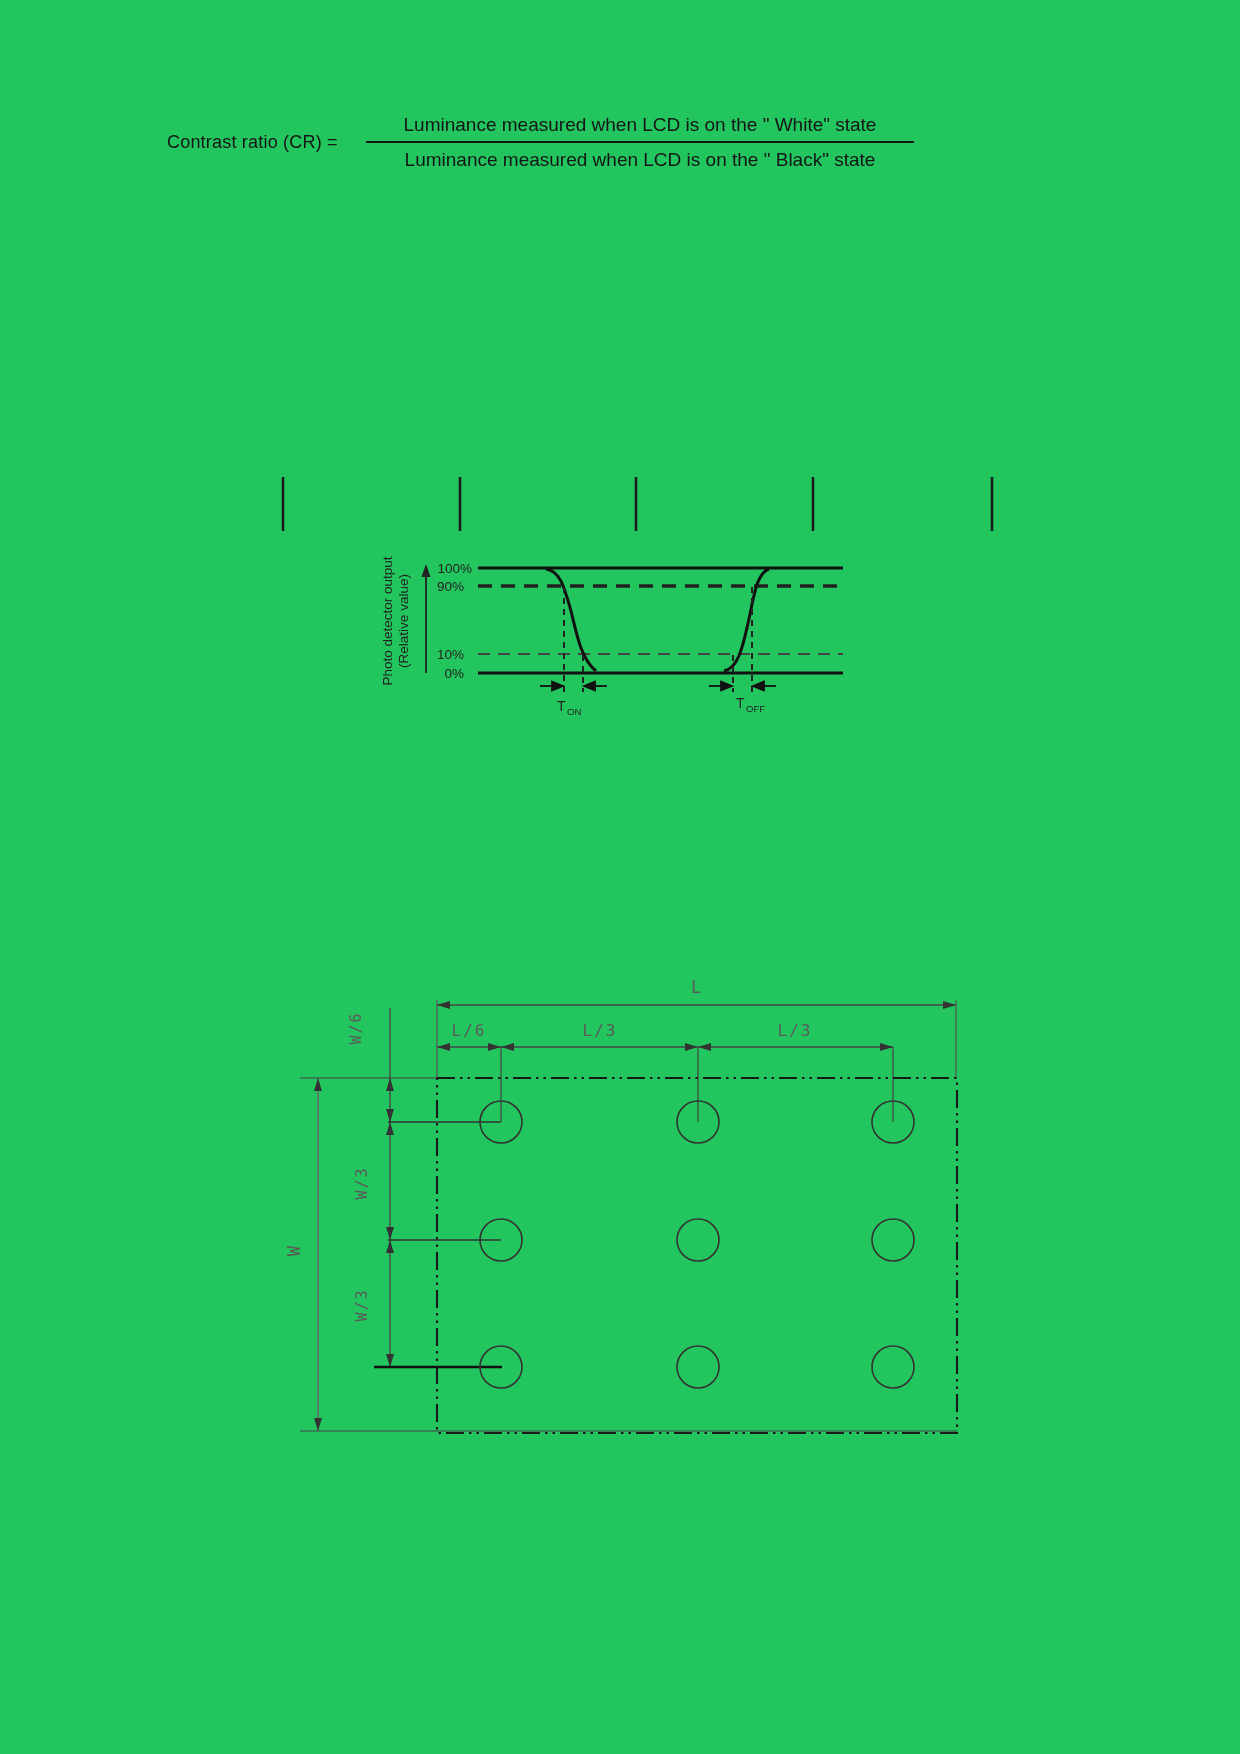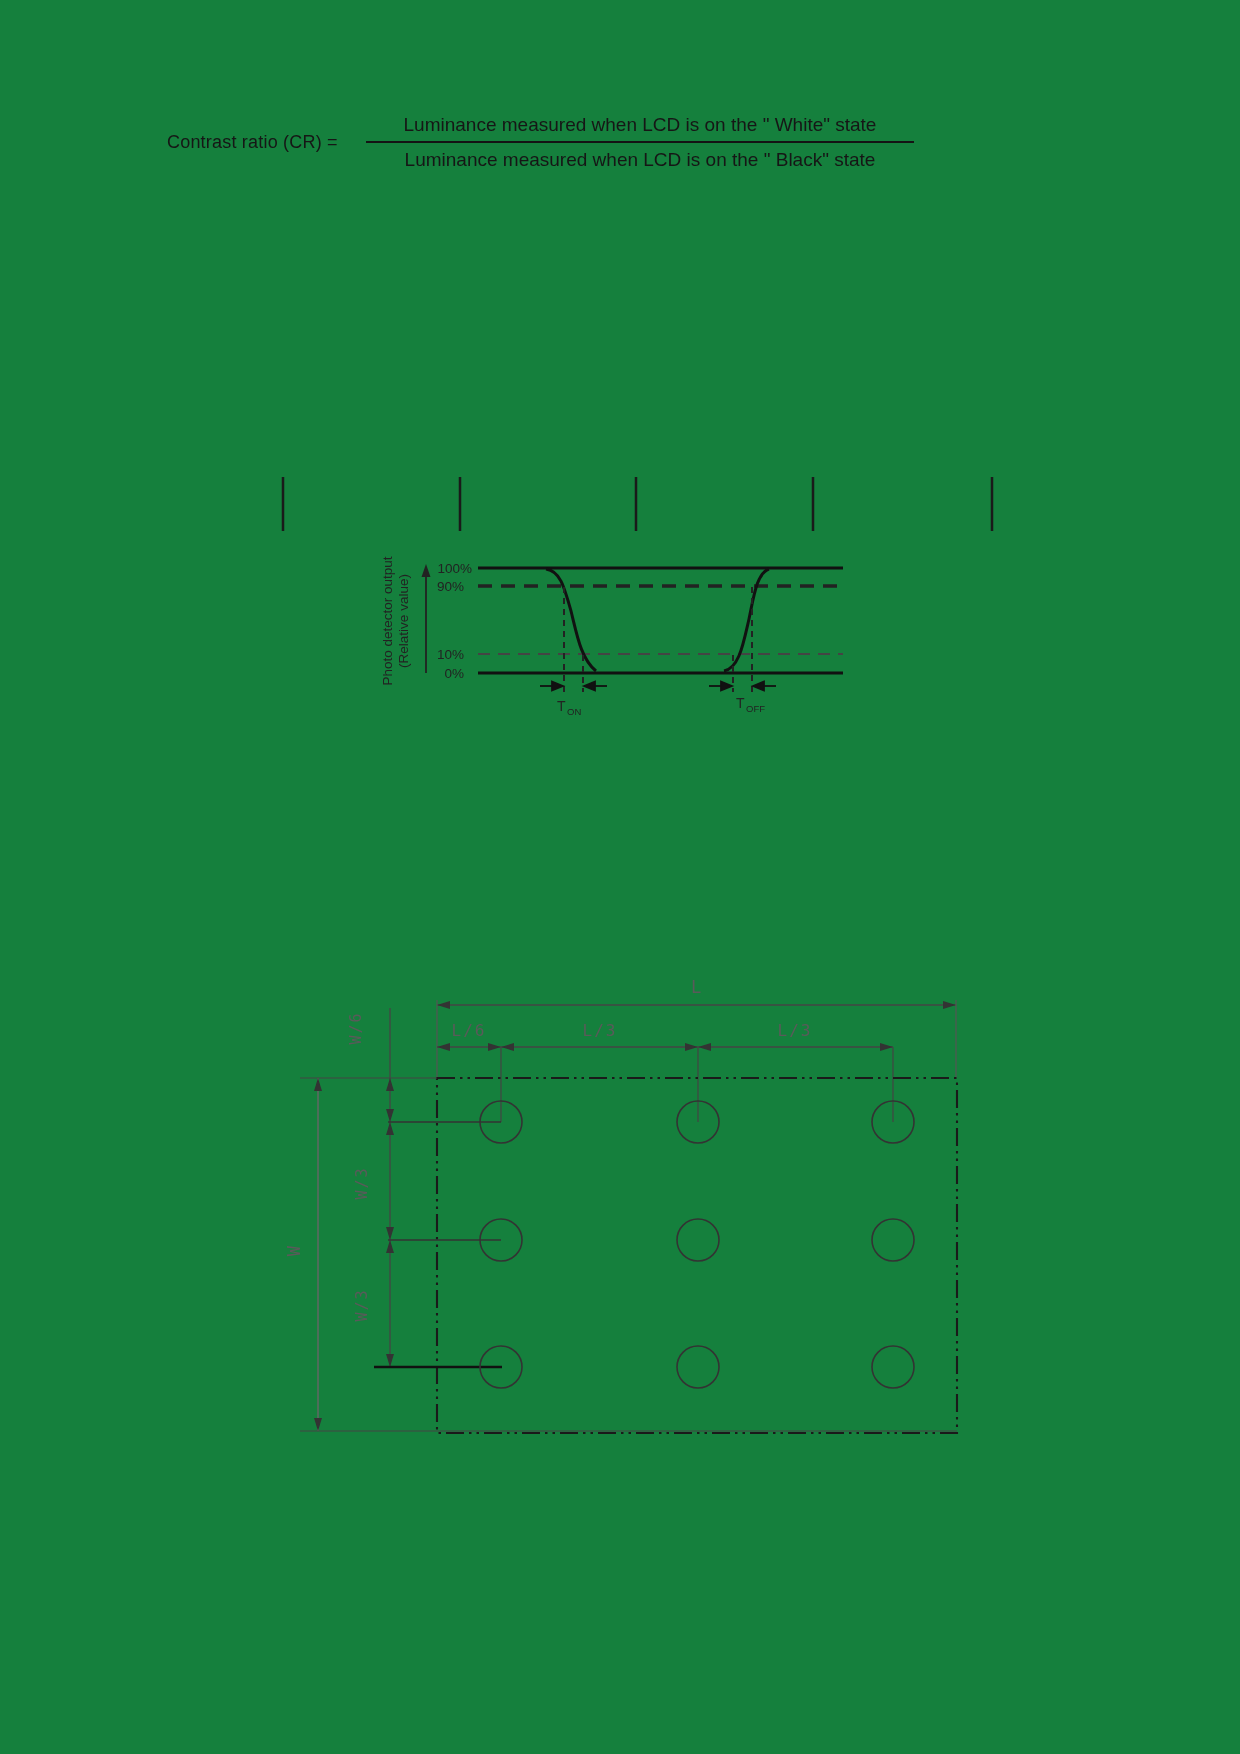--- a/index.html
+++ b/index.html
@@ -1,17 +1,17 @@
 <!DOCTYPE html>
 <html><head>
 <meta charset="utf-8">
 <style>
   html,body{margin:0;padding:0;background:#e8e8e8;}
   .page{
-    position:relative;width:1240px;height:1754px;background:#15803d;
+    position:relative;width:1240px;height:1754px;background:#22c55e;
     margin:0 auto;overflow:hidden;
     font-family:"Liberation Sans",sans-serif;color:#1a1a1a;
   }
   .art{position:absolute;left:0;top:0;}
   
   .formula-lhs{
     position:absolute;left:167px;top:130px;font-size:18px;line-height:24px;
     color:#161616;letter-spacing:.2px;
   }
   .fraction{

